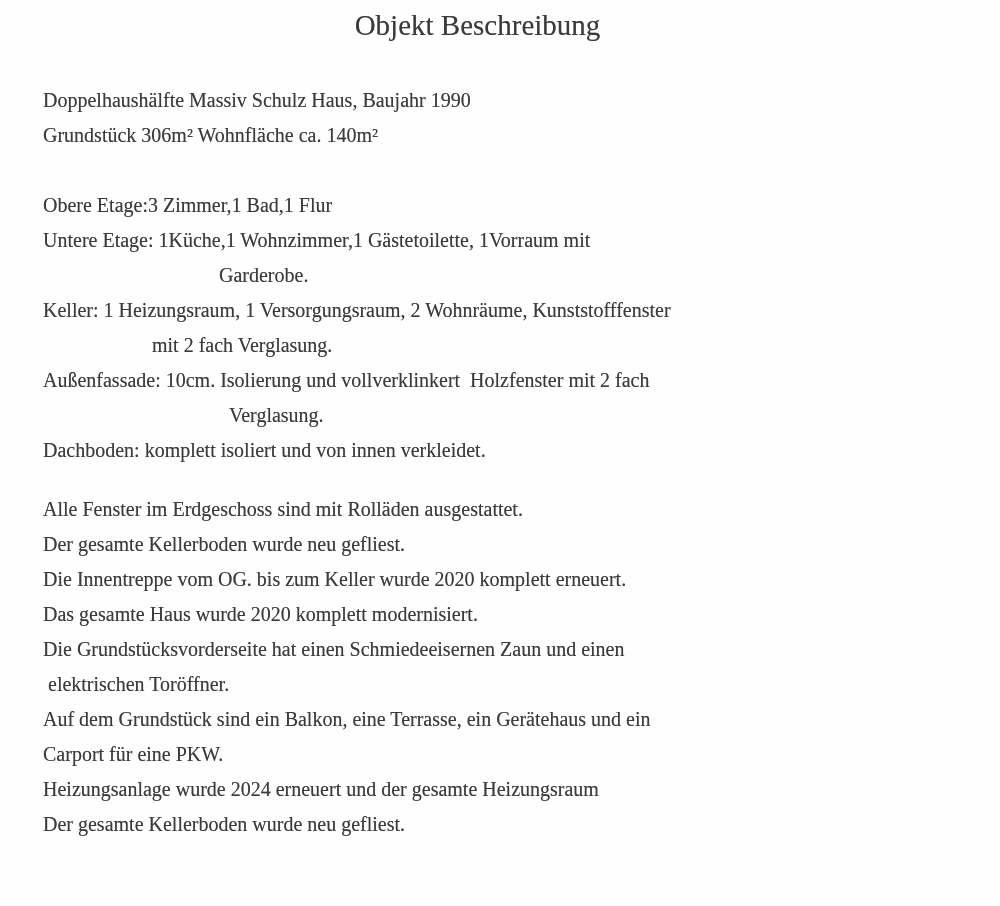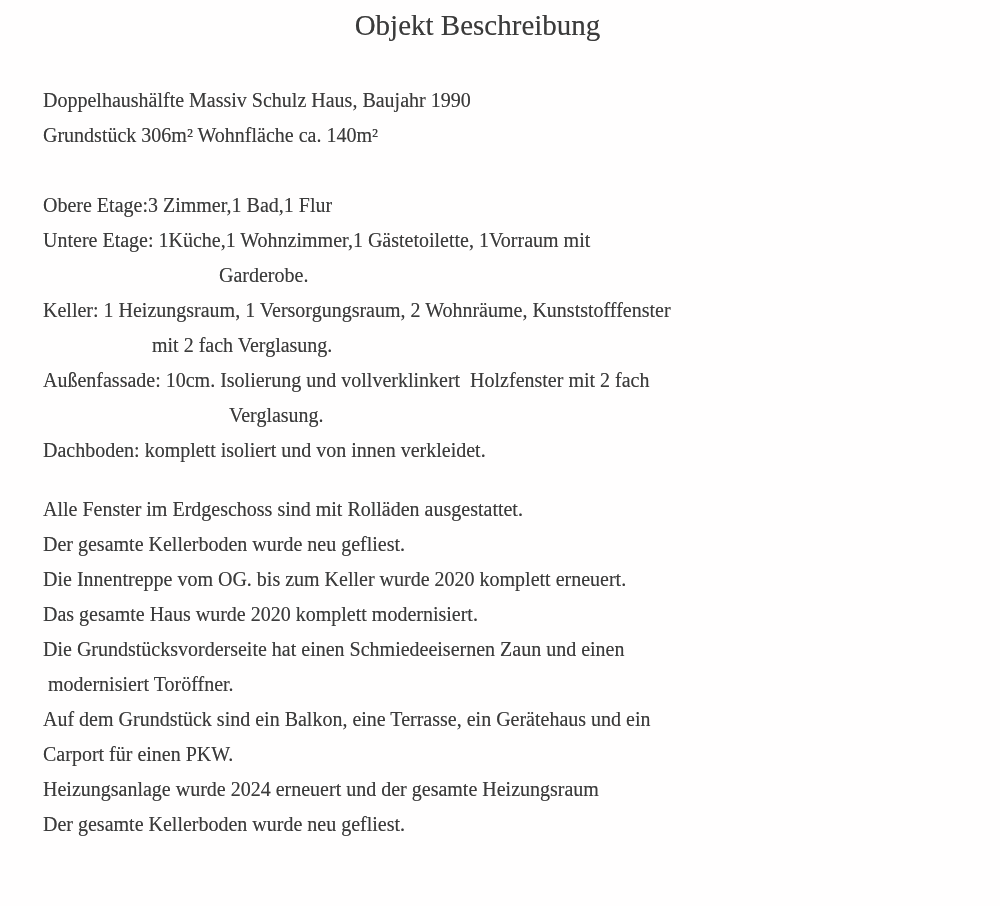--- a/index.html
+++ b/index.html
@@ -59,19 +59,19 @@
     <div class="line indent-mit">mit 2 fach Verglasung.</div>
     <div class="line">Außenfassade: 10cm. Isolierung und vollverklinkert  Holzfenster mit 2 fach</div>
     <div class="line indent-verglasung">Verglasung.</div>
     <div class="line">Dachboden: komplett isoliert und von innen verkleidet.</div>
 
     <div class="line gap-before-sm">Alle Fenster im Erdgeschoss sind mit Rolläden ausgestattet.</div>
     <div class="line">Der gesamte Kellerboden wurde neu gefliest.</div>
     <div class="line">Die Innentreppe vom OG. bis zum Keller wurde 2020 komplett erneuert.</div>
     <div class="line">Das gesamte Haus wurde 2020 komplett modernisiert.</div>
     <div class="line">Die Grundstücksvorderseite hat einen Schmiedeeisernen Zaun und einen</div>
-    <div class="line"> modernisiert Toröffner.</div>
+    <div class="line"> elektrischen Toröffner.</div>
     <div class="line">Auf dem Grundstück sind ein Balkon, eine Terrasse, ein Gerätehaus und ein</div>
-    <div class="line">Carport für einen PKW.</div>
+    <div class="line">Carport für eine PKW.</div>
     <div class="line">Heizungsanlage wurde 2024 erneuert und der gesamte Heizungsraum</div>
     <div class="line">Der gesamte Kellerboden wurde neu gefliest.</div>
   </div>
 </div>
 
 </body></html>

